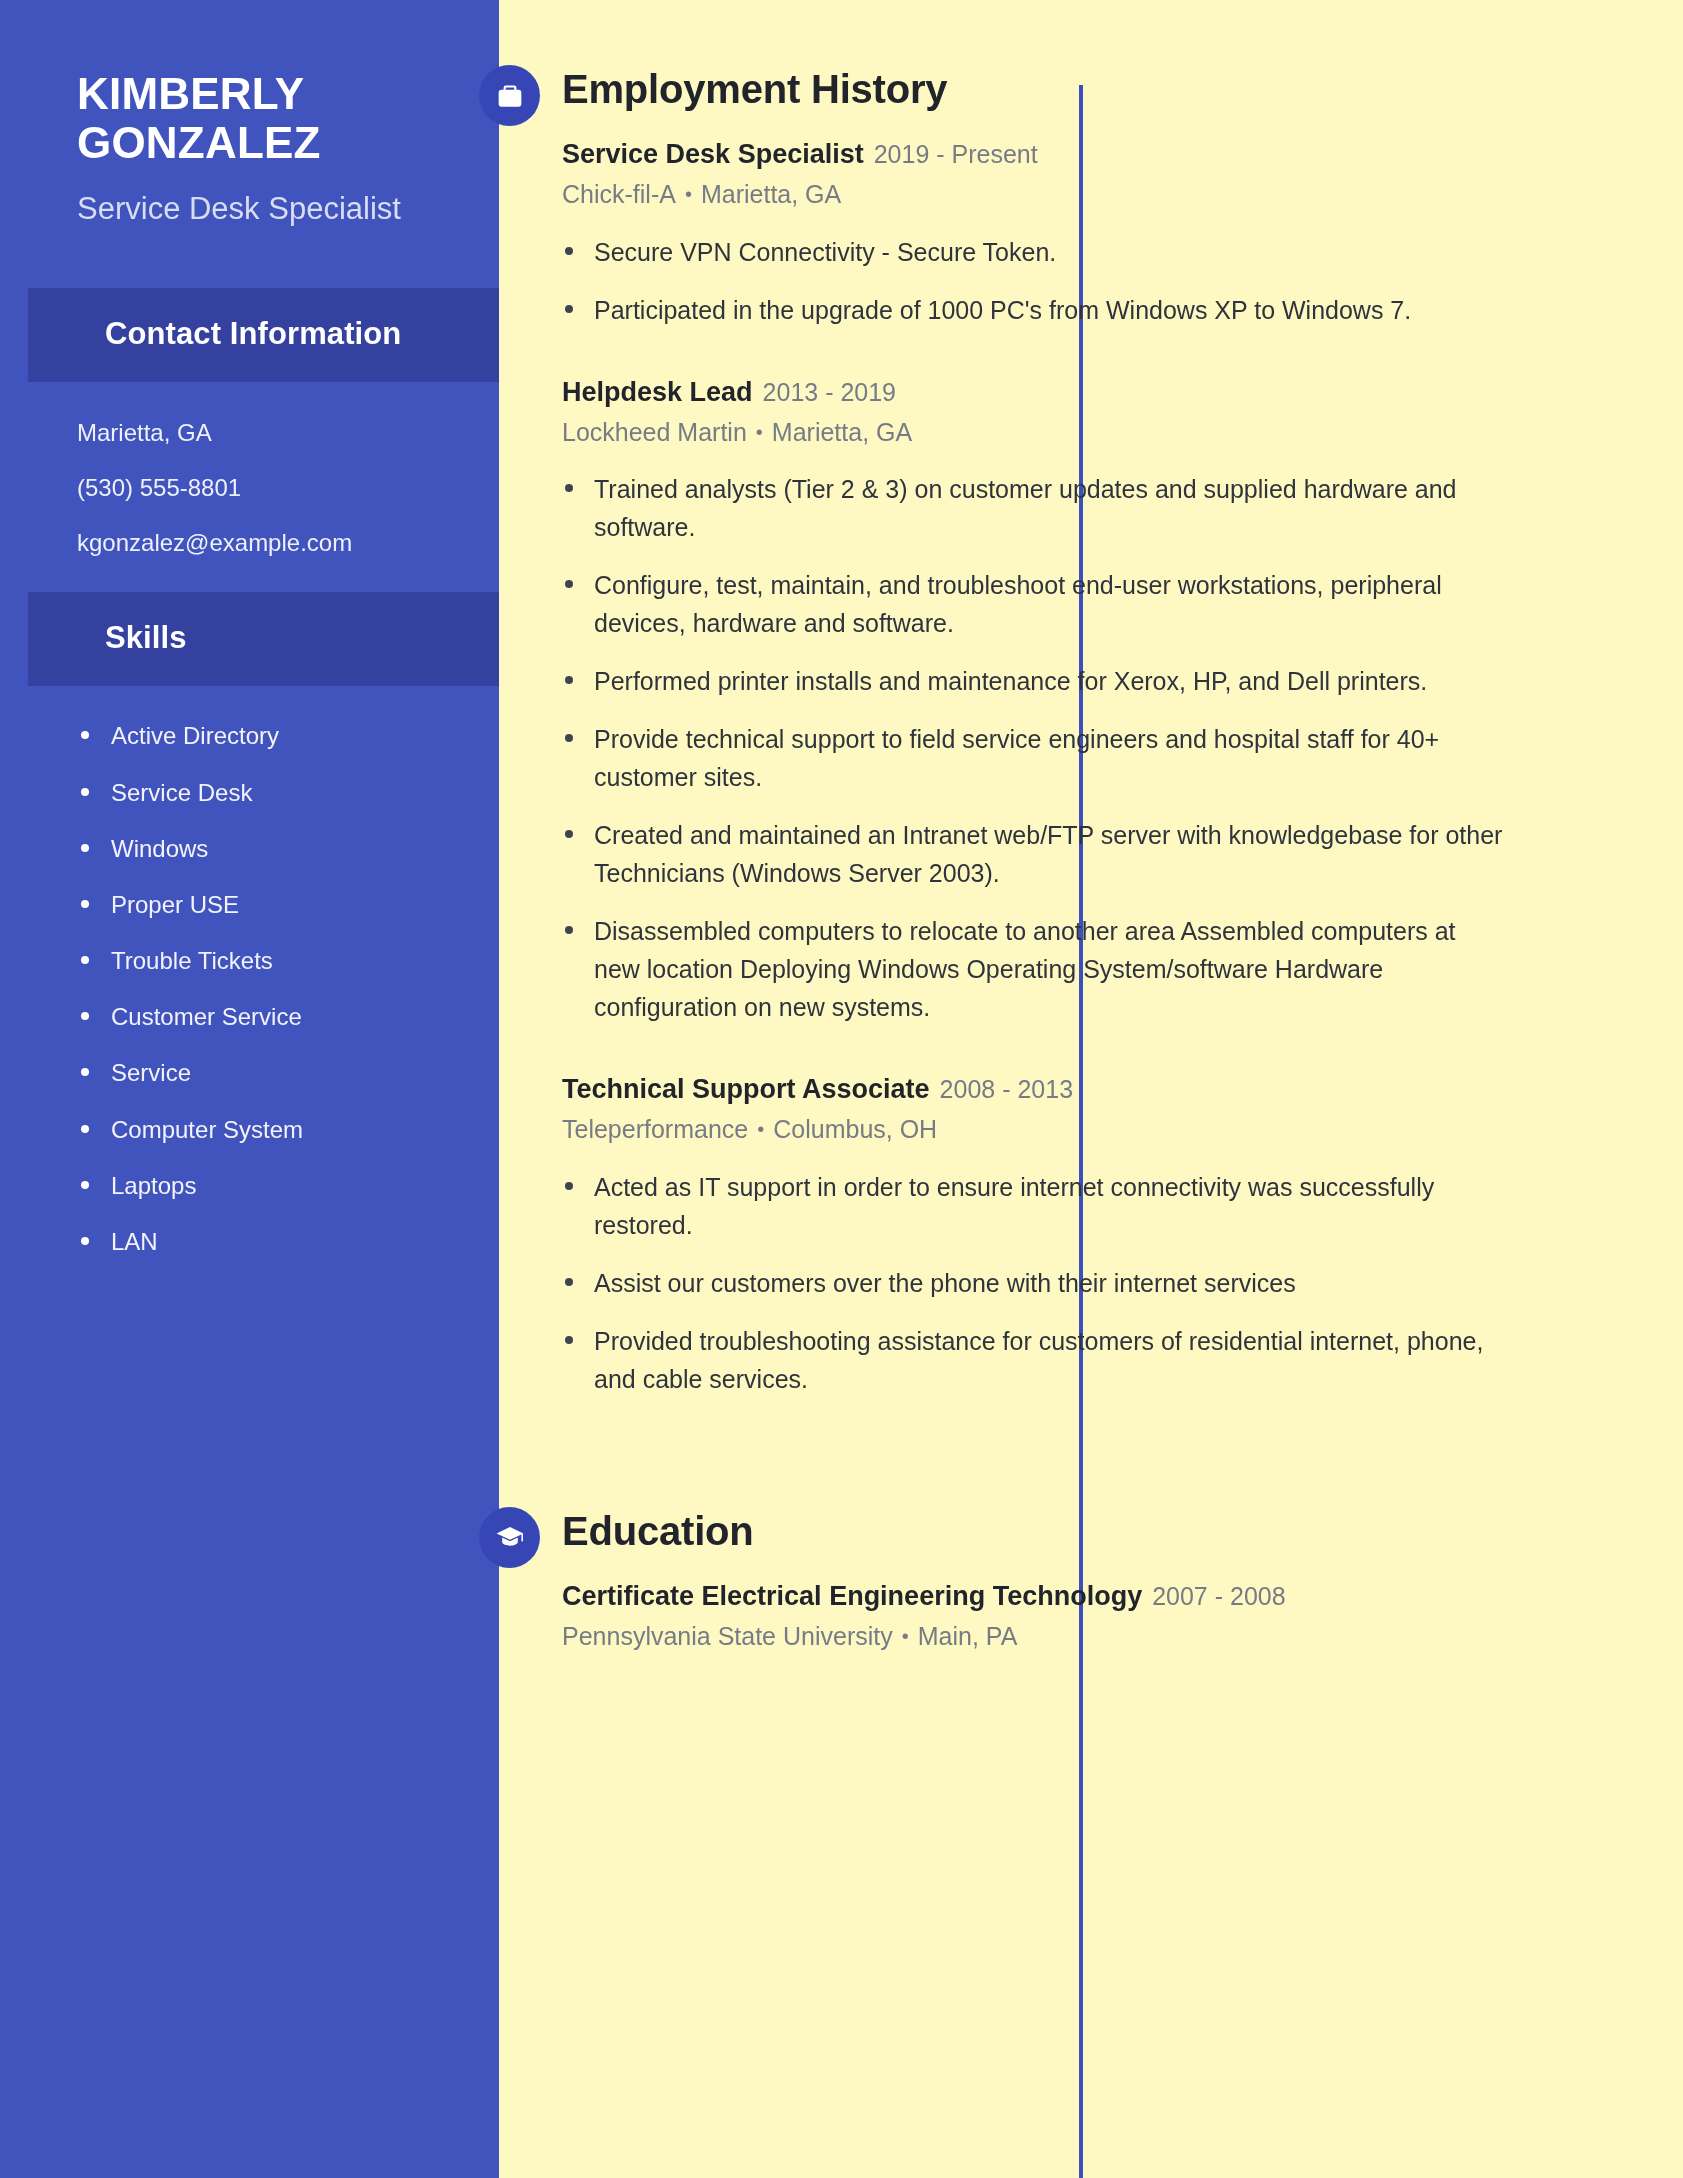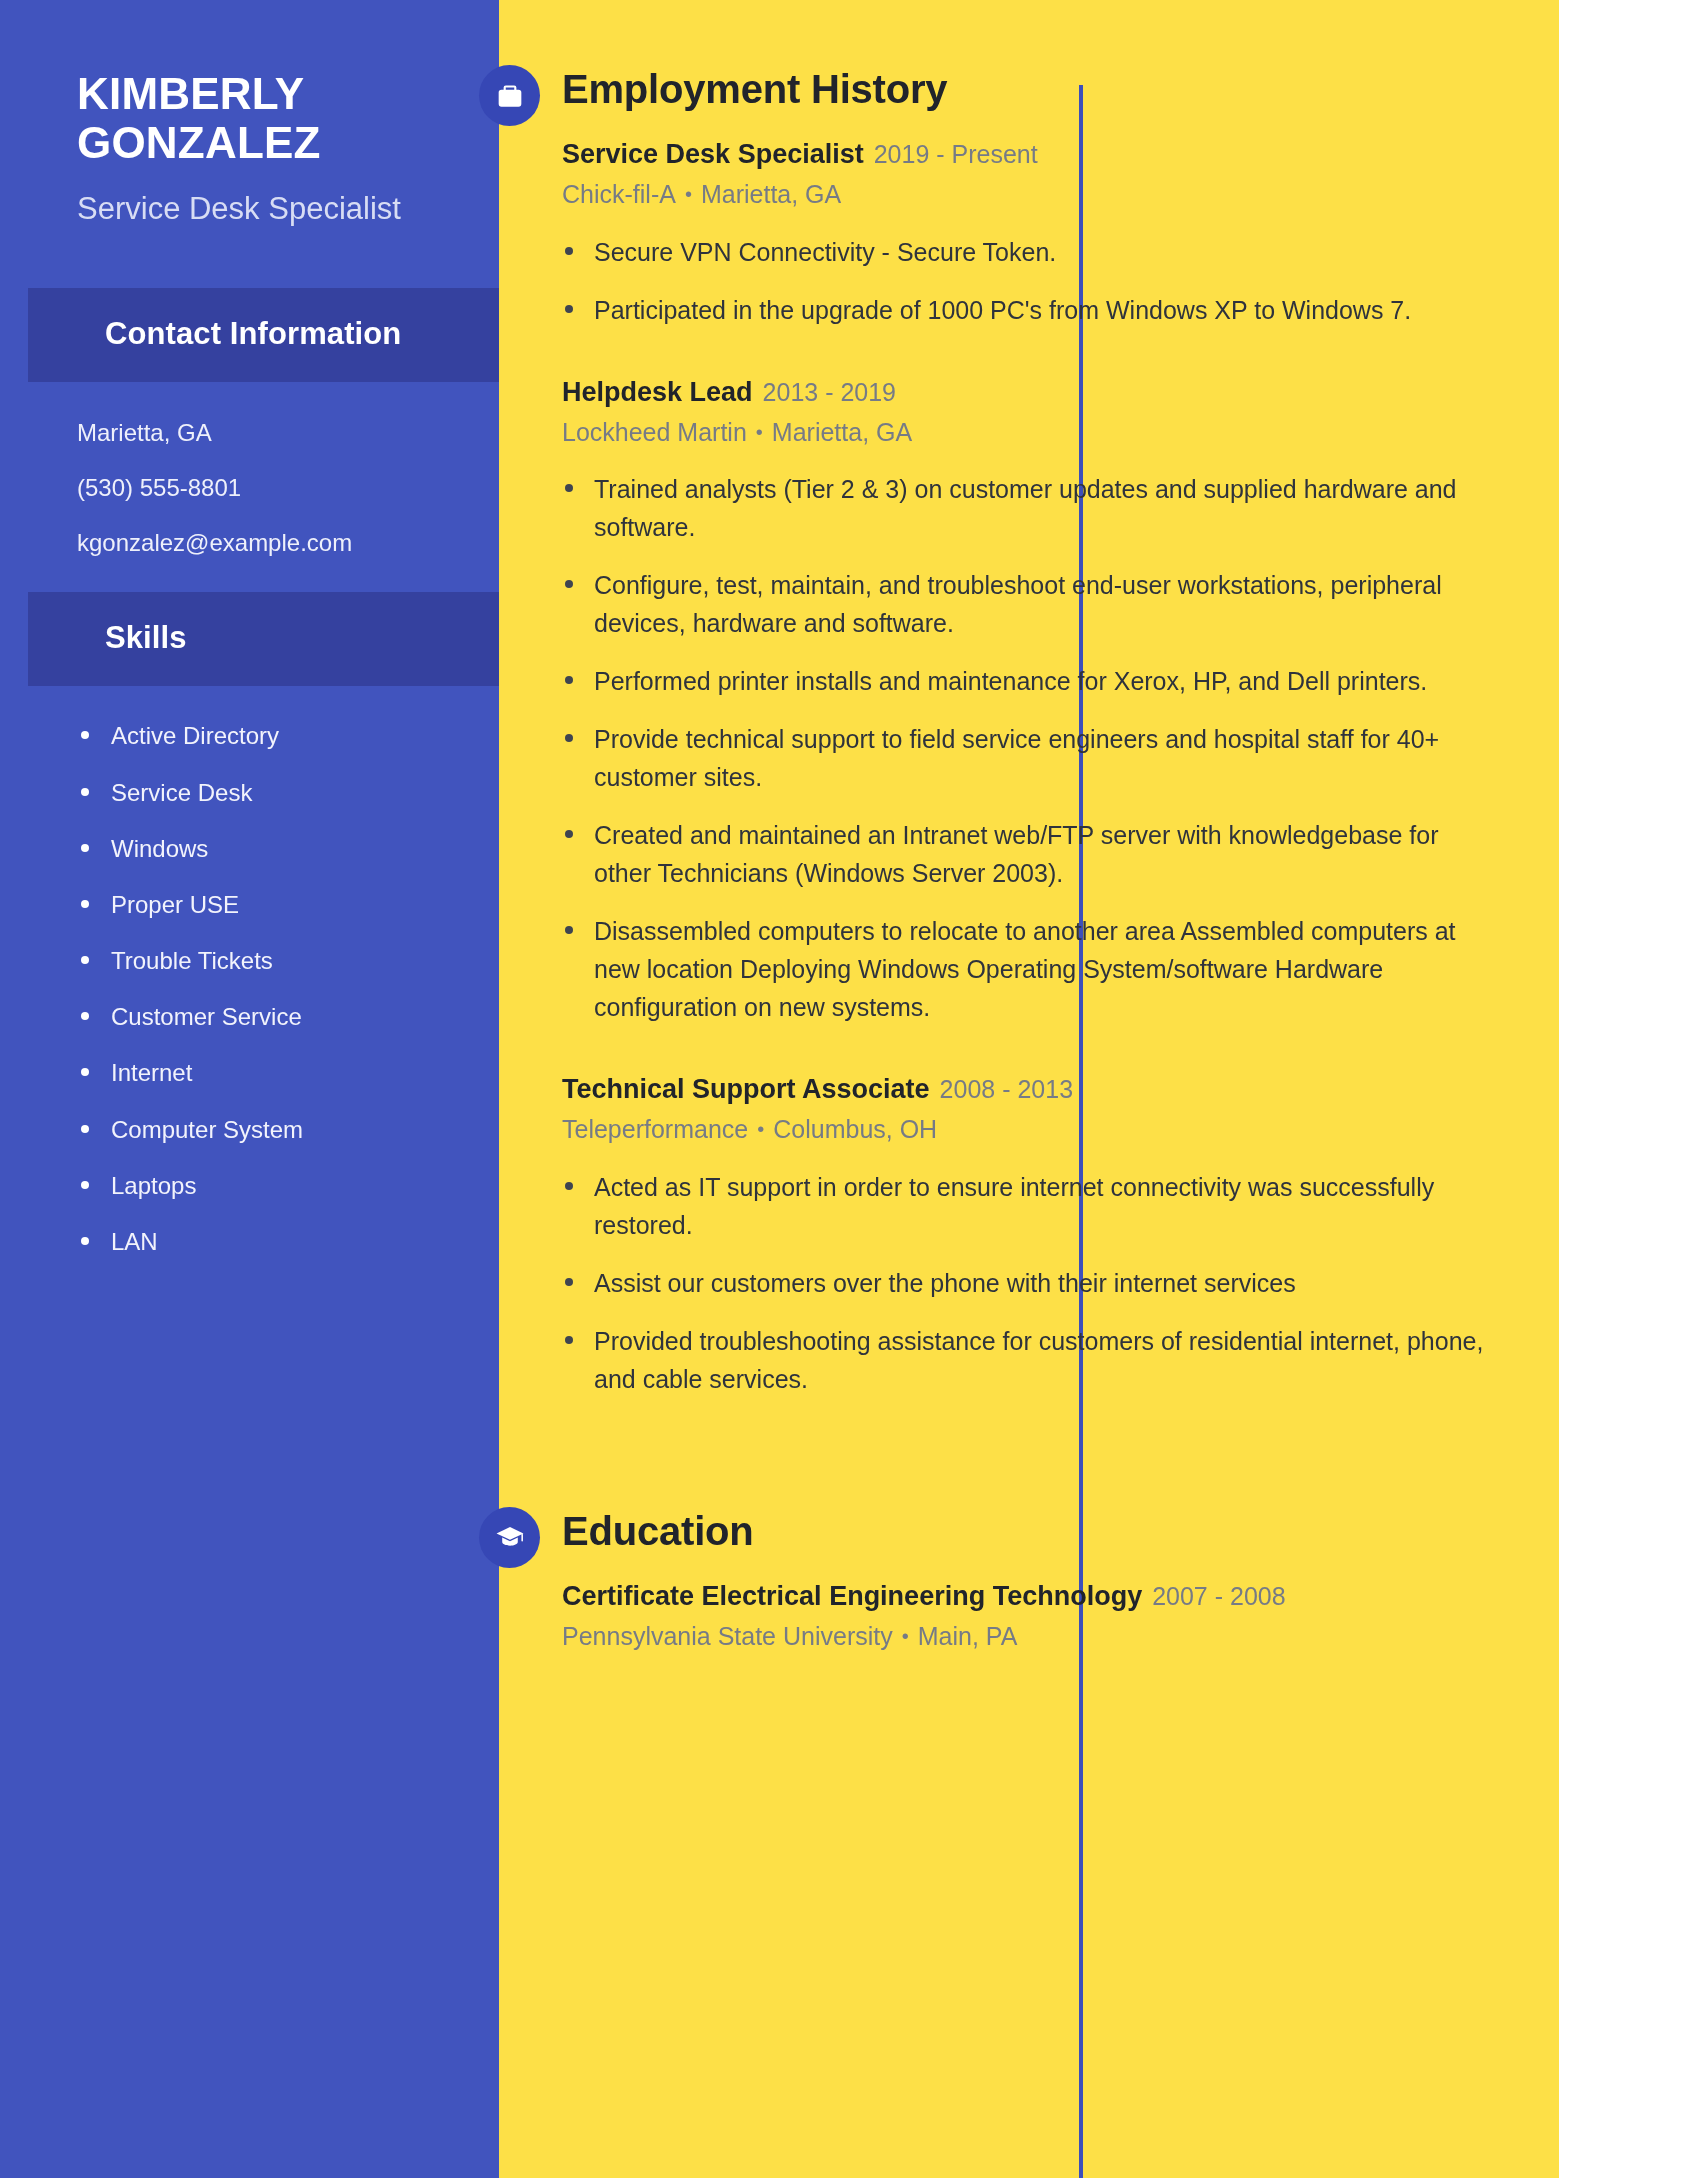--- a/index.html
+++ b/index.html
@@ -5,23 +5,23 @@
   * { box-sizing: border-box; margin: 0; padding: 0; }
   html, body {
     width: 1683px;
     height: 2178px;
     background: #ffffff;
     font-family: "Liberation Sans", sans-serif;
     -webkit-font-smoothing: antialiased;
   }
   .page {
     position: relative;
-    width: 1559px;
+    width: 1683px;
     height: 2178px;
-    background: #fde047;
+    background: #fef9c3;
     display: flex;
     overflow: hidden;
   }
 
   
   .sidebar {
     width: 499px;
     min-width: 499px;
     background: #4154be;
     color: #ffffff;
@@ -209,21 +209,21 @@
     </div>
 
     <div class="side-head">Skills</div>
     <ul class="skills-list">
       <li>Active Directory</li>
       <li>Service Desk</li>
       <li>Windows</li>
       <li>Proper USE</li>
       <li>Trouble Tickets</li>
       <li>Customer Service</li>
-      <li>Internet</li>
+      <li>Service</li>
       <li>Computer System</li>
       <li>Laptops</li>
       <li>LAN</li>
     </ul>
   </aside>
 
   <main class="main">
     <div class="timeline"></div>
 
     <div class="content">

